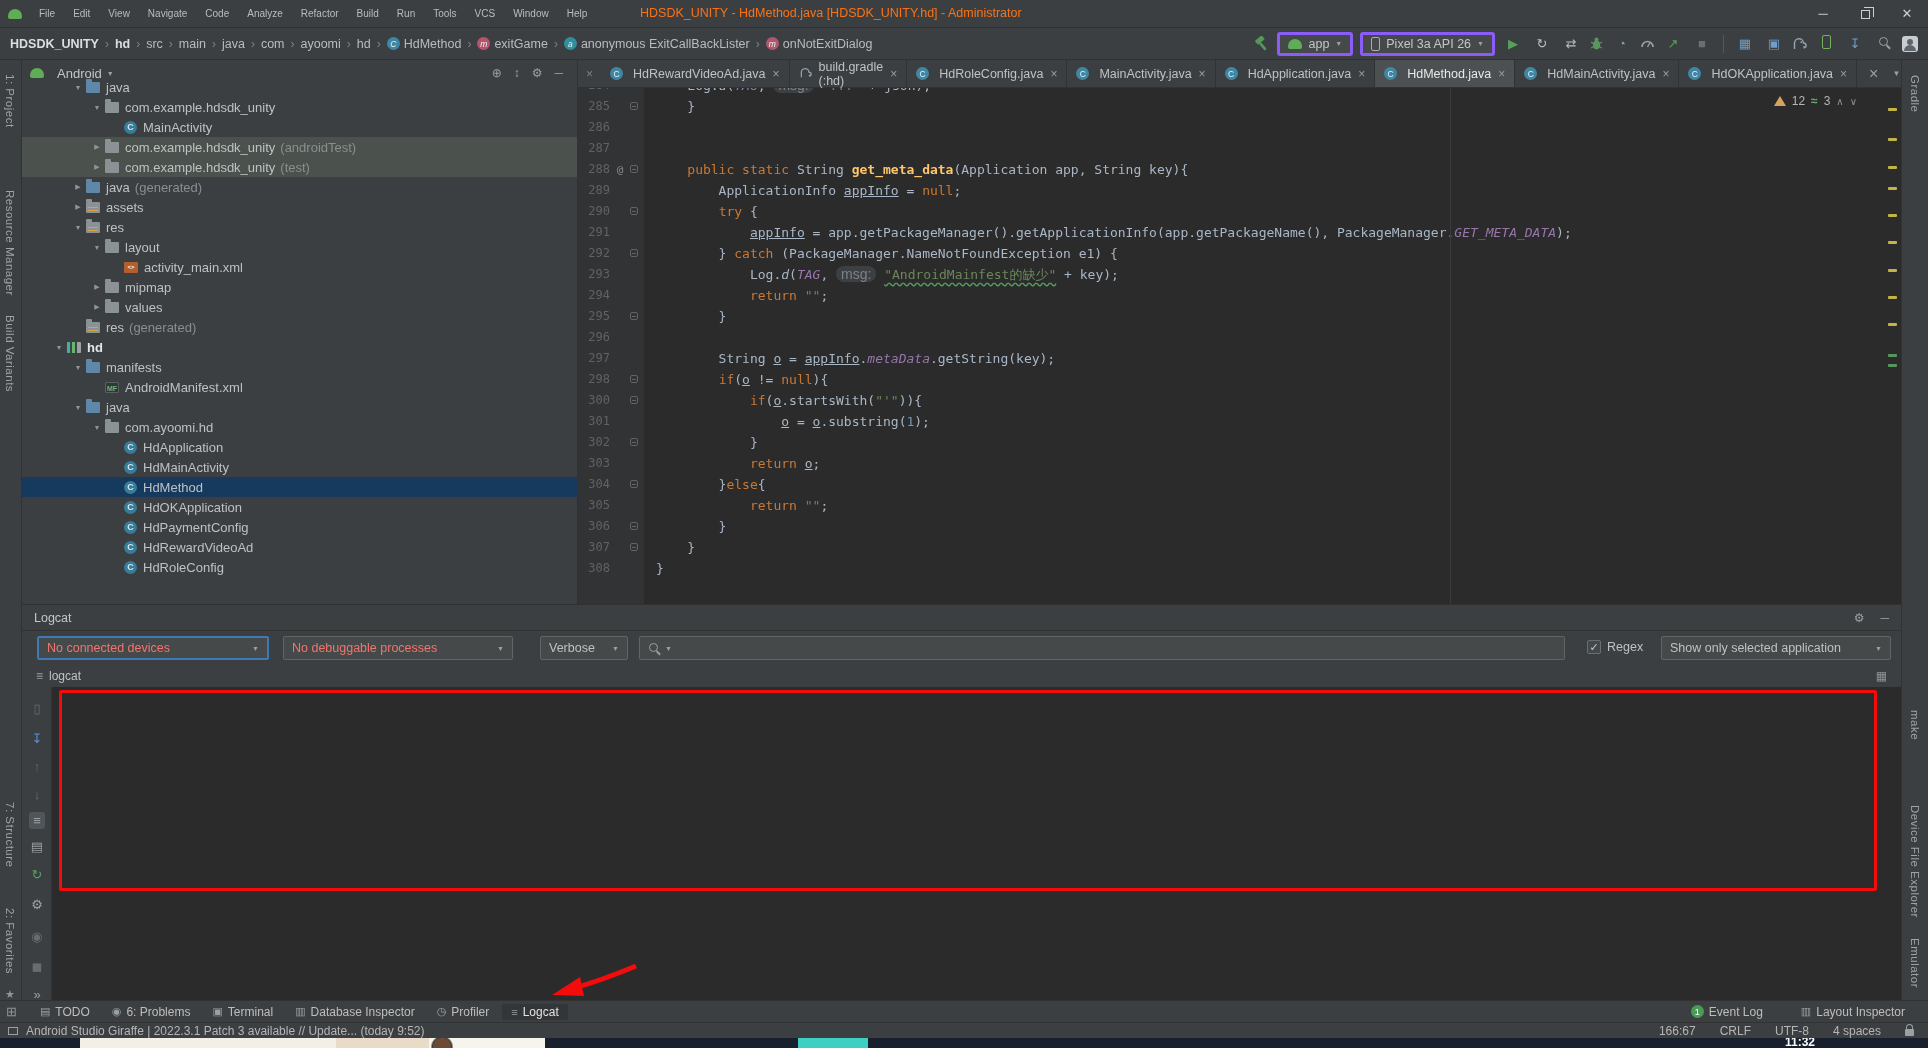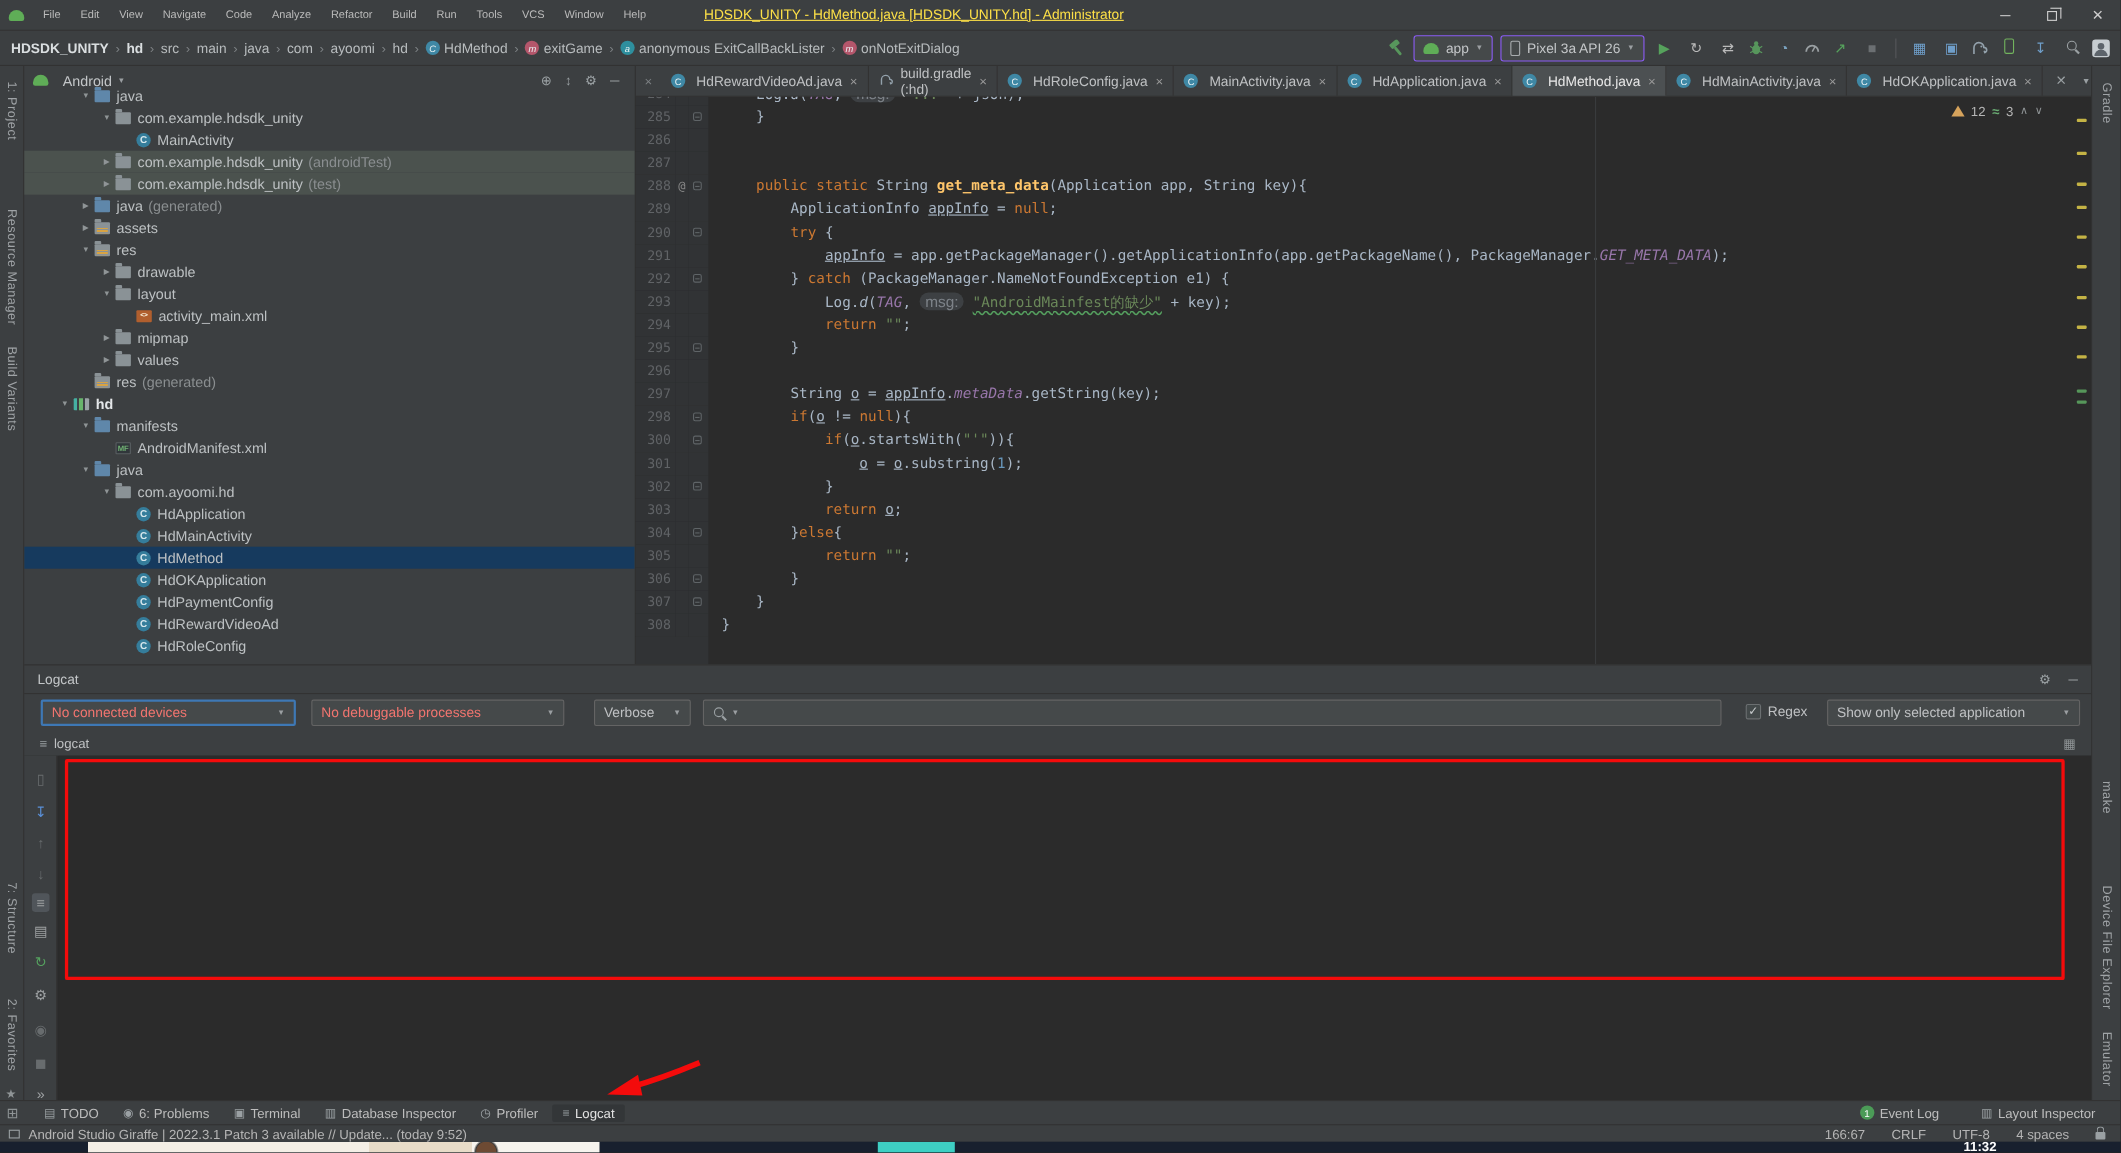--- a/index.html
+++ b/index.html
@@ -4,38 +4,38 @@
 <style>
   html,body{margin:0;padding:0;background:#1e1e1e;}
   *{box-sizing:border-box;}
   #app{position:relative;width:1928px;height:1048px;background:#2b2b2b;font-family:"Liberation Sans",sans-serif;overflow:hidden;color:#bbbbbb;}
 
   
   #titlebar{position:absolute;left:0;top:0;width:1928px;height:28px;background:#3c3f41;display:flex;align-items:center;border-bottom:1px solid #323232;}
   .ico-android{display:inline-block;width:14px;height:10px;background:#5fad57;border-radius:7px 7px 2px 2px;margin:0 8px 0 8px;}
   #menus{display:flex;}
   .menu-item{padding:0 9px;font-size:10px;color:#bbbbbb;line-height:27px;}
-  #win-title{position:absolute;left:640px;top:0;line-height:27px;font-size:12.5px;color:#fde047;white-space:nowrap;text-decoration:underline;}
+  #win-title{position:absolute;left:640px;top:0;line-height:27px;font-size:12.5px;color:#f97316;white-space:nowrap;}
   #win-controls{margin-left:auto;display:flex;align-items:center;height:100%;}
   .winbtn{width:42px;text-align:center;color:#cfcfcf;font-size:13px;line-height:27px;}
   .maxbox{display:inline-block;width:9px;height:9px;border:1px solid #cfcfcf;position:relative;top:1px;}
   .maxbox::before{content:'';position:absolute;left:2px;top:-4px;width:9px;height:9px;border:1px solid #cfcfcf;border-left:none;border-bottom:none;}
 
   
   #toolbar{position:absolute;left:0;top:28px;width:1928px;height:32px;background:#3c3f41;display:flex;align-items:center;border-bottom:1px solid #323232;padding-left:10px;}
   #breadcrumbs{display:flex;align-items:center;white-space:nowrap;}
   .crumb{font-size:12.5px;color:#b8bcbe;display:inline-flex;align-items:center;}
   .crumb.bold{color:#dadee0;font-weight:bold;}
   .crumb-sep{color:#7d8184;margin:0 6px;font-size:12px;}
   .ci{display:inline-flex;width:13px;height:13px;border-radius:50%;font-size:8.5px;color:#eaf2f4;align-items:center;justify-content:center;margin-right:4px;}
   .ci-class{background:#3f88a5;}
   .ci-method{background:#b4566b;}
   .ci-anon{background:#2e8f9e;}
   #toolbar-right{margin-left:auto;display:flex;align-items:center;gap:7px;padding-right:10px;}
-  .tbcombo{height:24px;display:flex;align-items:center;background:#45494a;border:1px solid #8b5cf6;border-radius:3px;padding:0 8px;gap:6px;font-size:12.5px;color:#c3c6c8;}
+  .tbcombo{height:24px;display:flex;align-items:center;background:#45494a;border:3px solid #8b5cf6;border-radius:3px;padding:0 8px;gap:6px;font-size:12.5px;color:#c3c6c8;}
   .combo-arrow{font-size:7px;color:#9b9fa2;}
   .tbico{width:22px;text-align:center;font-size:13px;}
   .tb-divider{width:1px;height:18px;background:#55585a;margin:0 3px;}
   .ico-phone{display:inline-block;width:9px;height:14px;border:1.5px solid #a9adb0;border-radius:2px;}
   .ico-search{position:relative;width:13px;height:13px;display:inline-block;}
   .ico-search::before{content:'';position:absolute;width:7px;height:7px;border:1.5px solid #9aa0a3;border-radius:50%;left:1px;top:1px;}
   .ico-search::after{content:'';position:absolute;width:5px;height:1.5px;background:#9aa0a3;transform:rotate(45deg);left:8px;top:10px;}
   .ico-avatar{display:inline-block;width:16px;height:16px;border-radius:3px;background:#c7cdd1;position:relative;}
   .ico-avatar::before{content:'';position:absolute;left:5px;top:3px;width:6px;height:6px;border-radius:50%;background:#5d646b;}
   .ico-avatar::after{content:'';position:absolute;left:2px;top:9px;width:12px;height:6px;border-radius:6px 6px 0 0;background:#5d646b;}
@@ -342,25 +342,20 @@
           <span class="chev">▶</span>
           <span class="ti ti-folder-res"></span>
           <span class="tlabel">assets</span>
         </div>
         <div class="trow" style="padding-left: 48px;">
           <span class="chev">▼</span>
           <span class="ti ti-folder-res"></span>
           <span class="tlabel">res</span>
         </div>
         <div class="trow" style="padding-left: 67px;">
-          <span class="chev">▶</span>
-          <span class="ti ti-folder"></span>
-          <span class="tlabel">drawable</span>
-        </div>
-        <div class="trow" style="padding-left: 67px;">
           <span class="chev">▼</span>
           <span class="ti ti-folder"></span>
           <span class="tlabel">layout</span>
         </div>
         <div class="trow" style="padding-left: 86px;">
           <span class="chev"></span>
           <span class="ti ti-xml">&lt;&gt;</span>
           <span class="tlabel">activity_main.xml</span>
         </div>
         <div class="trow" style="padding-left: 67px;">

